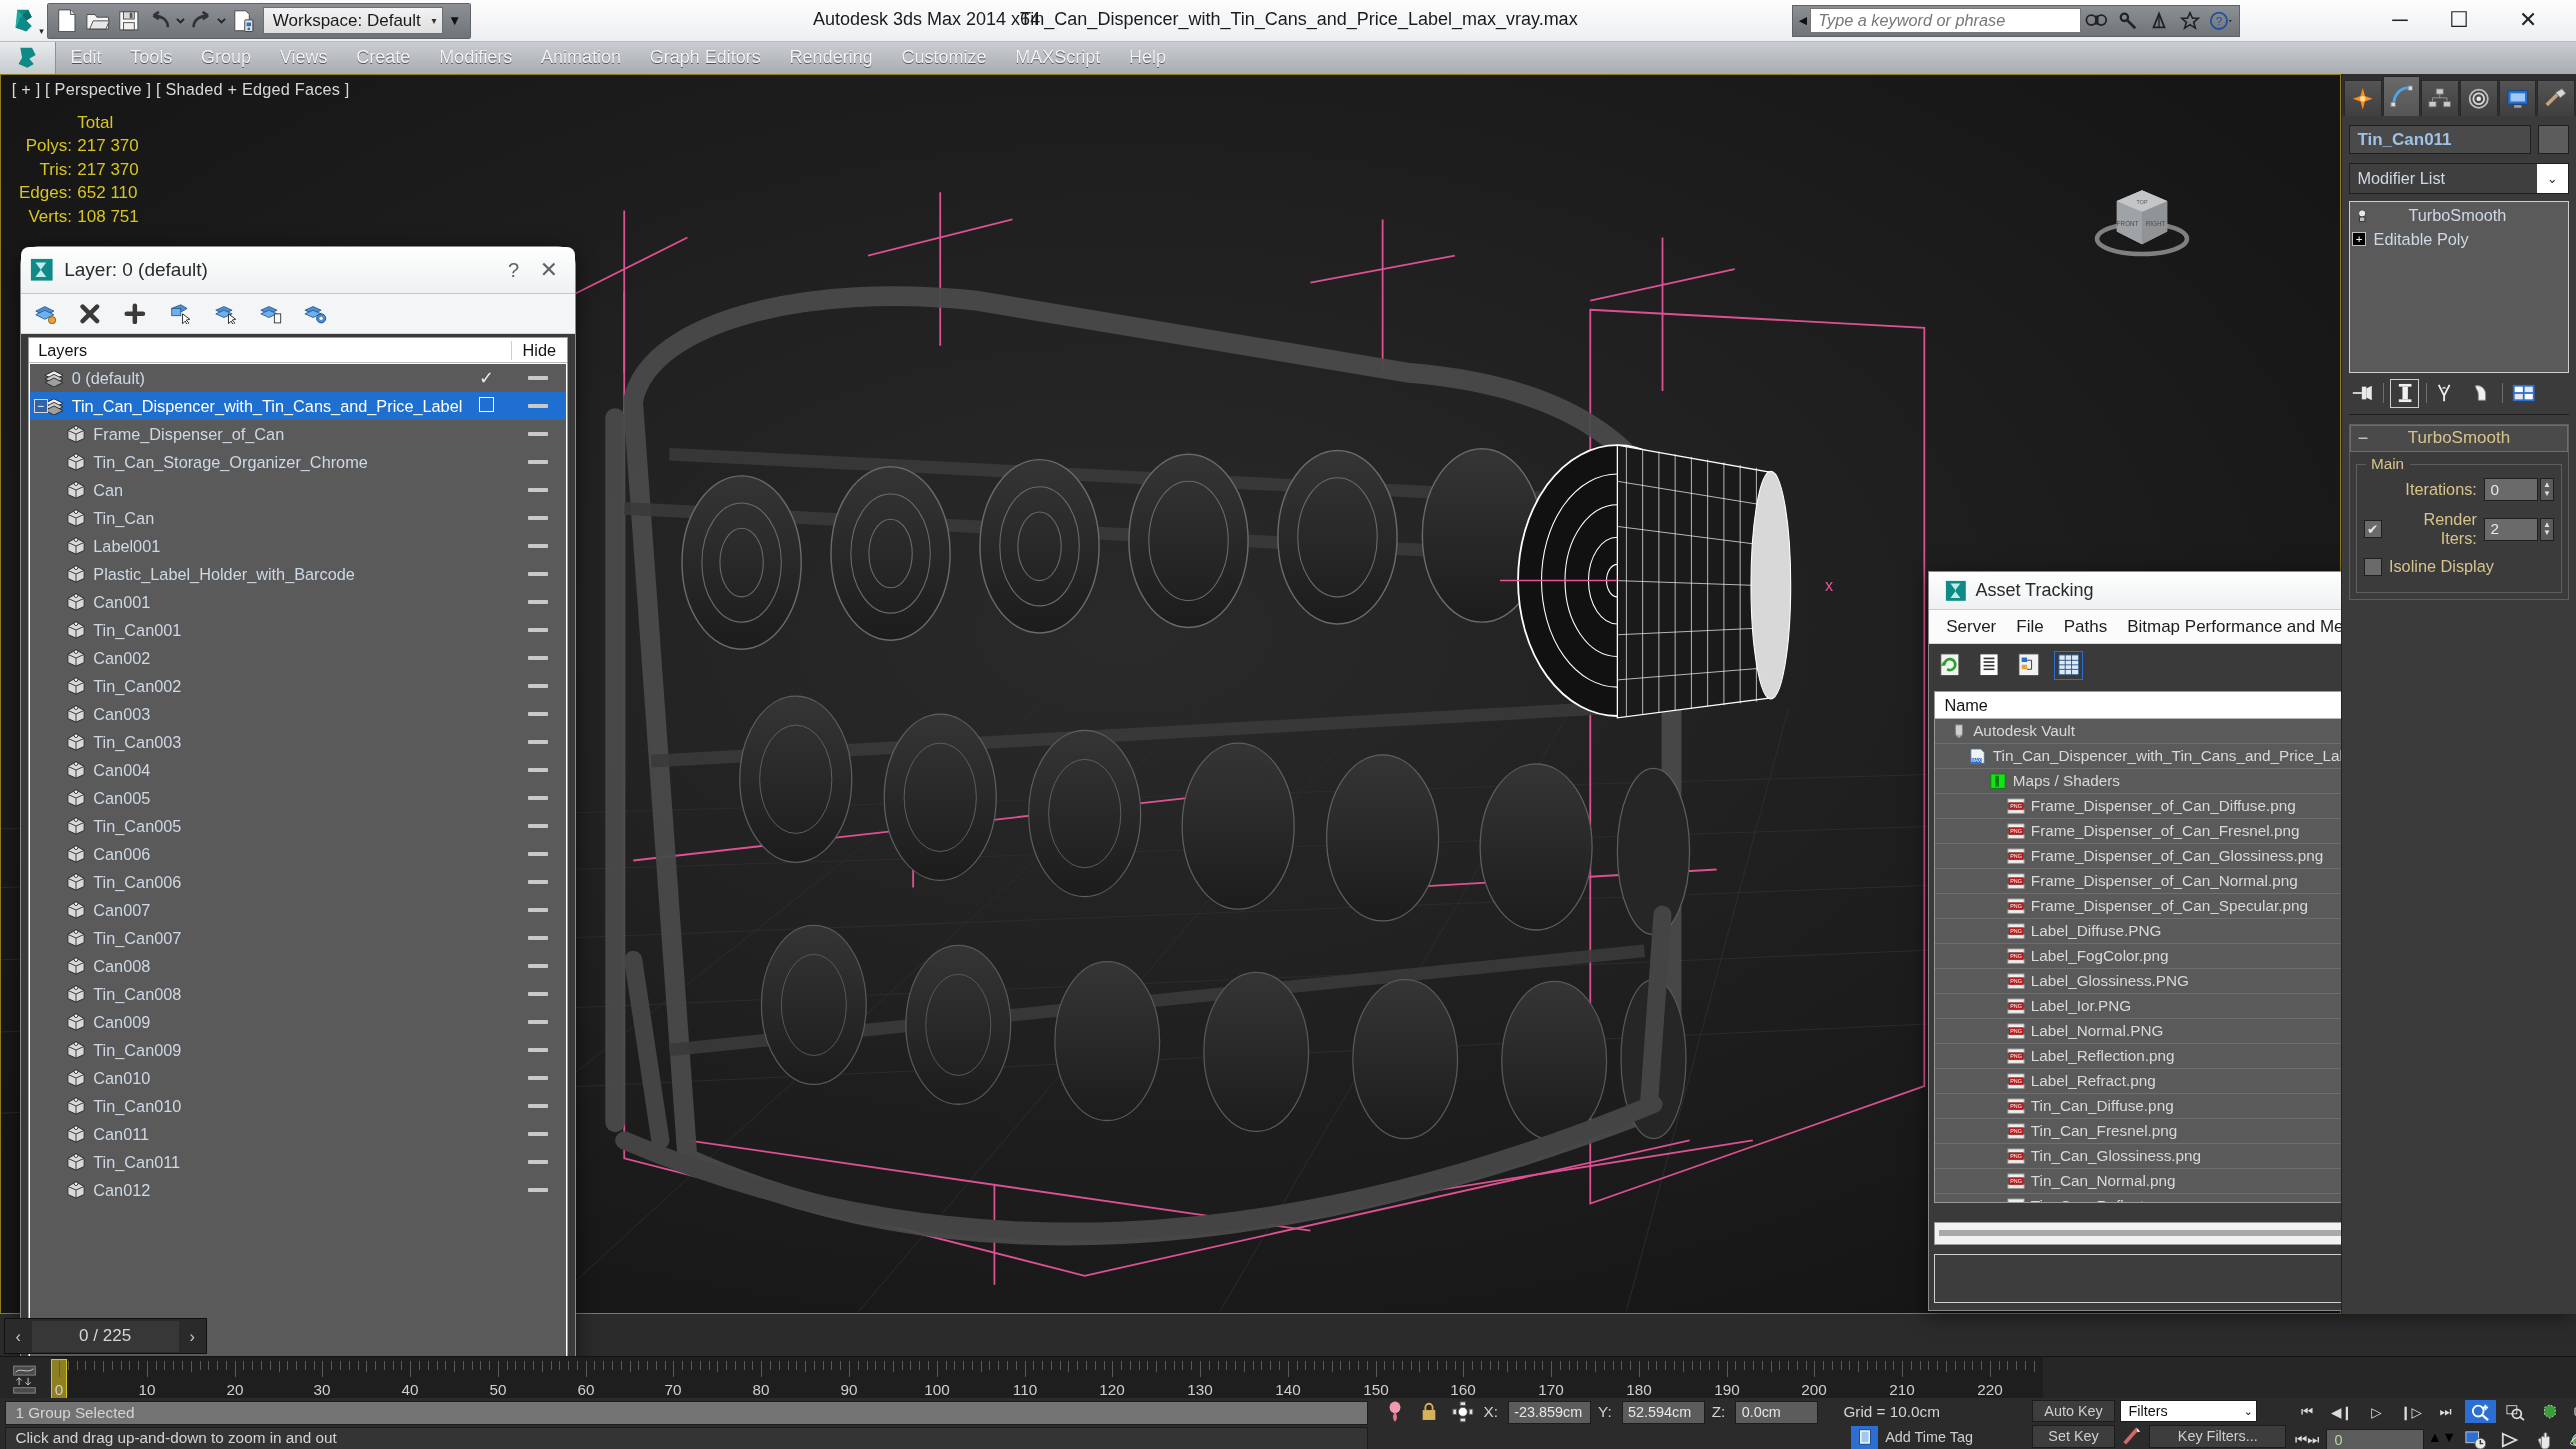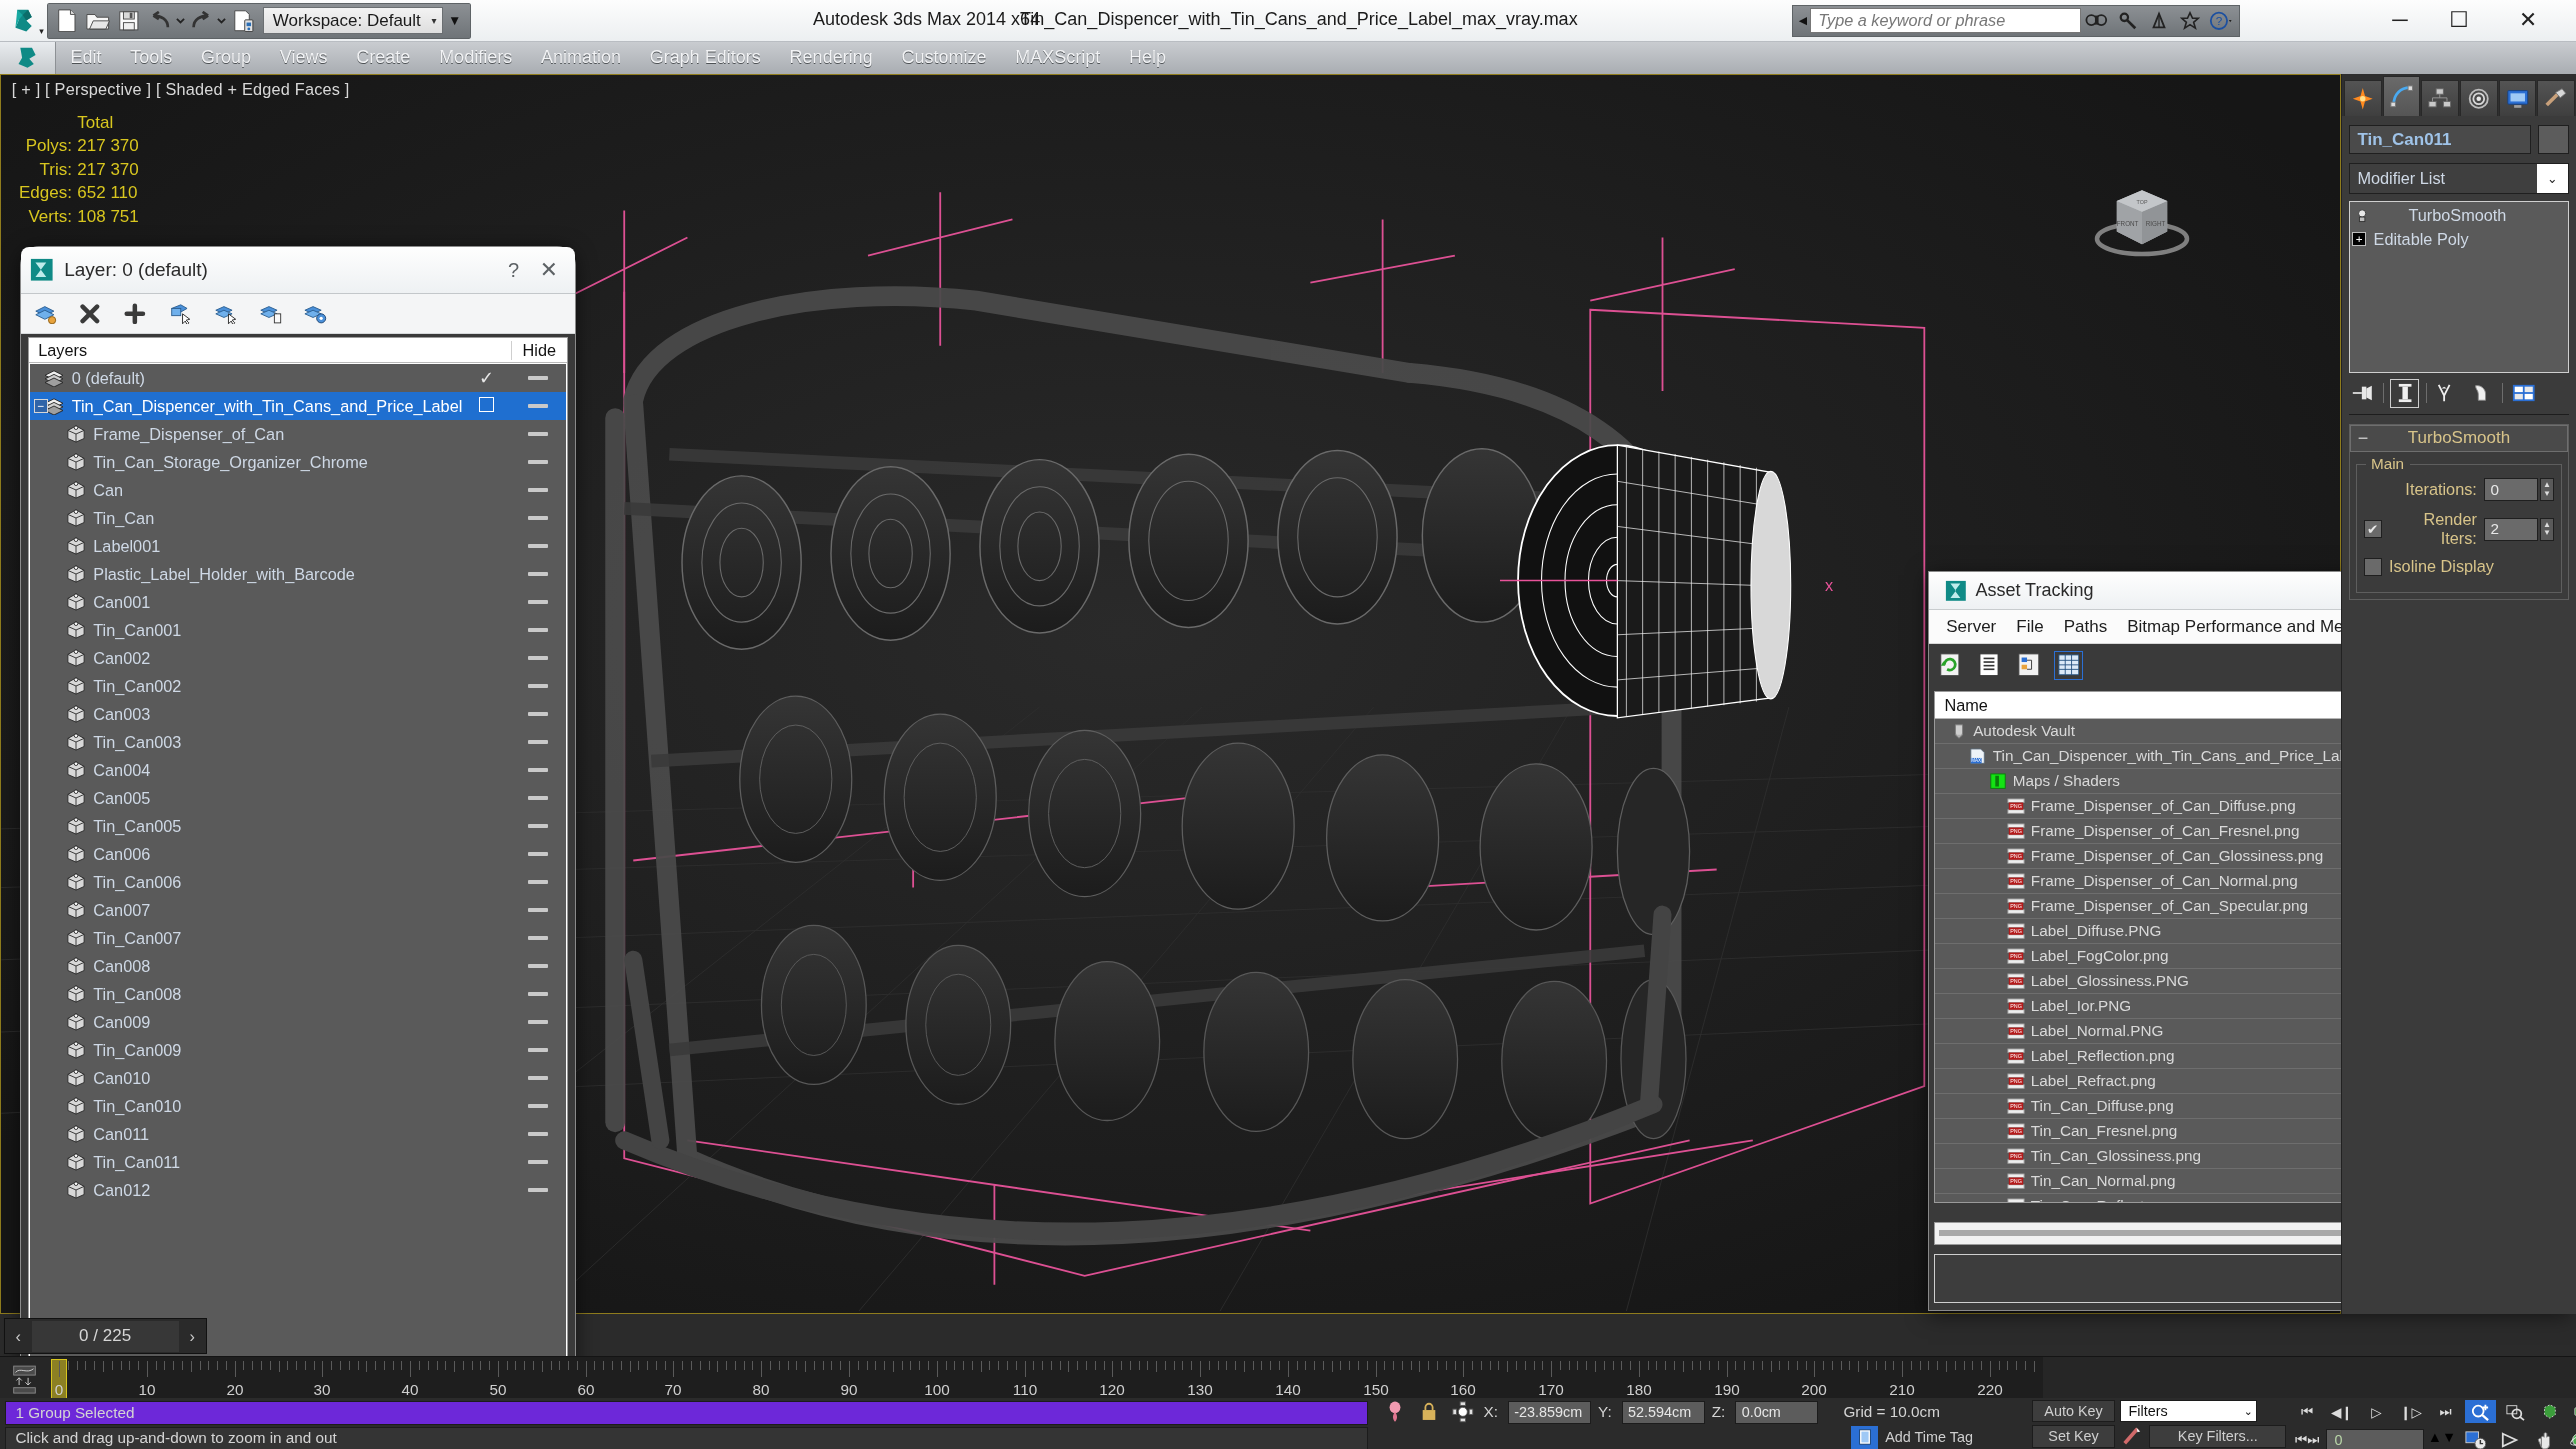--- a/index.html
+++ b/index.html
@@ -165,21 +165,21 @@
   .trackbar{position:absolute;left:0;top:1356px;width:2576px;height:47px;background:#262626;border-top:0.9px solid #141414;}
   .tbtn{position:absolute;left:5.4px;top:5.4px;width:38px;height:36px;display:flex;flex-direction:column;
     align-items:center;justify-content:center;gap:1.8px;}
   .ruler{position:absolute;left:51px;top:0;right:533px;height:47px;background:#1e1e1e;overflow:hidden;}
   .tick{position:absolute;top:3.6px;width:0.9px;background:#5a5a5a;}
   .tlabel{position:absolute;top:23.5px;font-size:15.3px;color:#cfcfcf;transform:translateX(-50%);}
   .slider0{position:absolute;left:0;top:1.8px;width:16.3px;height:43px;background:#8c8023;border:0.9px solid #d8c61f;}
 
   
   .statusarea{position:absolute;left:0;top:1398px;width:2576px;height:51px;background:#2b2b2b;}
-  .selbox{position:absolute;left:5.4px;top:2.7px;width:1363px;height:24.4px;background:#6d28d9;border:0.9px solid #1c1c1c;
+  .selbox{position:absolute;left:5.4px;top:2.7px;width:1363px;height:24.4px;background:#737373;border:0.9px solid #1c1c1c;
     display:flex;align-items:center;padding-left:9px;font-size:15.3px;color:#d4d4d4;}
   .promptbox{position:absolute;left:5.4px;top:29px;width:1363px;height:22.6px;background:#343434;border:0.9px solid #1c1c1c;
     display:flex;align-items:center;padding-left:9px;font-size:15.3px;color:#d4d4d4;}
   .xformbar{position:absolute;left:1381px;top:1.8px;height:25px;display:flex;align-items:center;gap:7.2px;}
   .xformbar .ic{width:27px;height:23.5px;display:flex;align-items:center;justify-content:center;}
   .coordlbl{font-size:15.3px;color:#d4d4d4;margin-right:2.7px;}
   .coordfield{width:83px;height:23.5px;background:#5c5c5c;border:0.9px solid #1c1c1c;color:#e6e6e6;font-size:14.4px;
     display:flex;align-items:center;padding-left:5.4px;}
   .gridlbl{margin-left:18px;font-size:15.3px;color:#d4d4d4;}
   .keybar{position:absolute;left:2032px;top:1.8px;display:flex;align-items:flex-start;gap:5.4px;}

